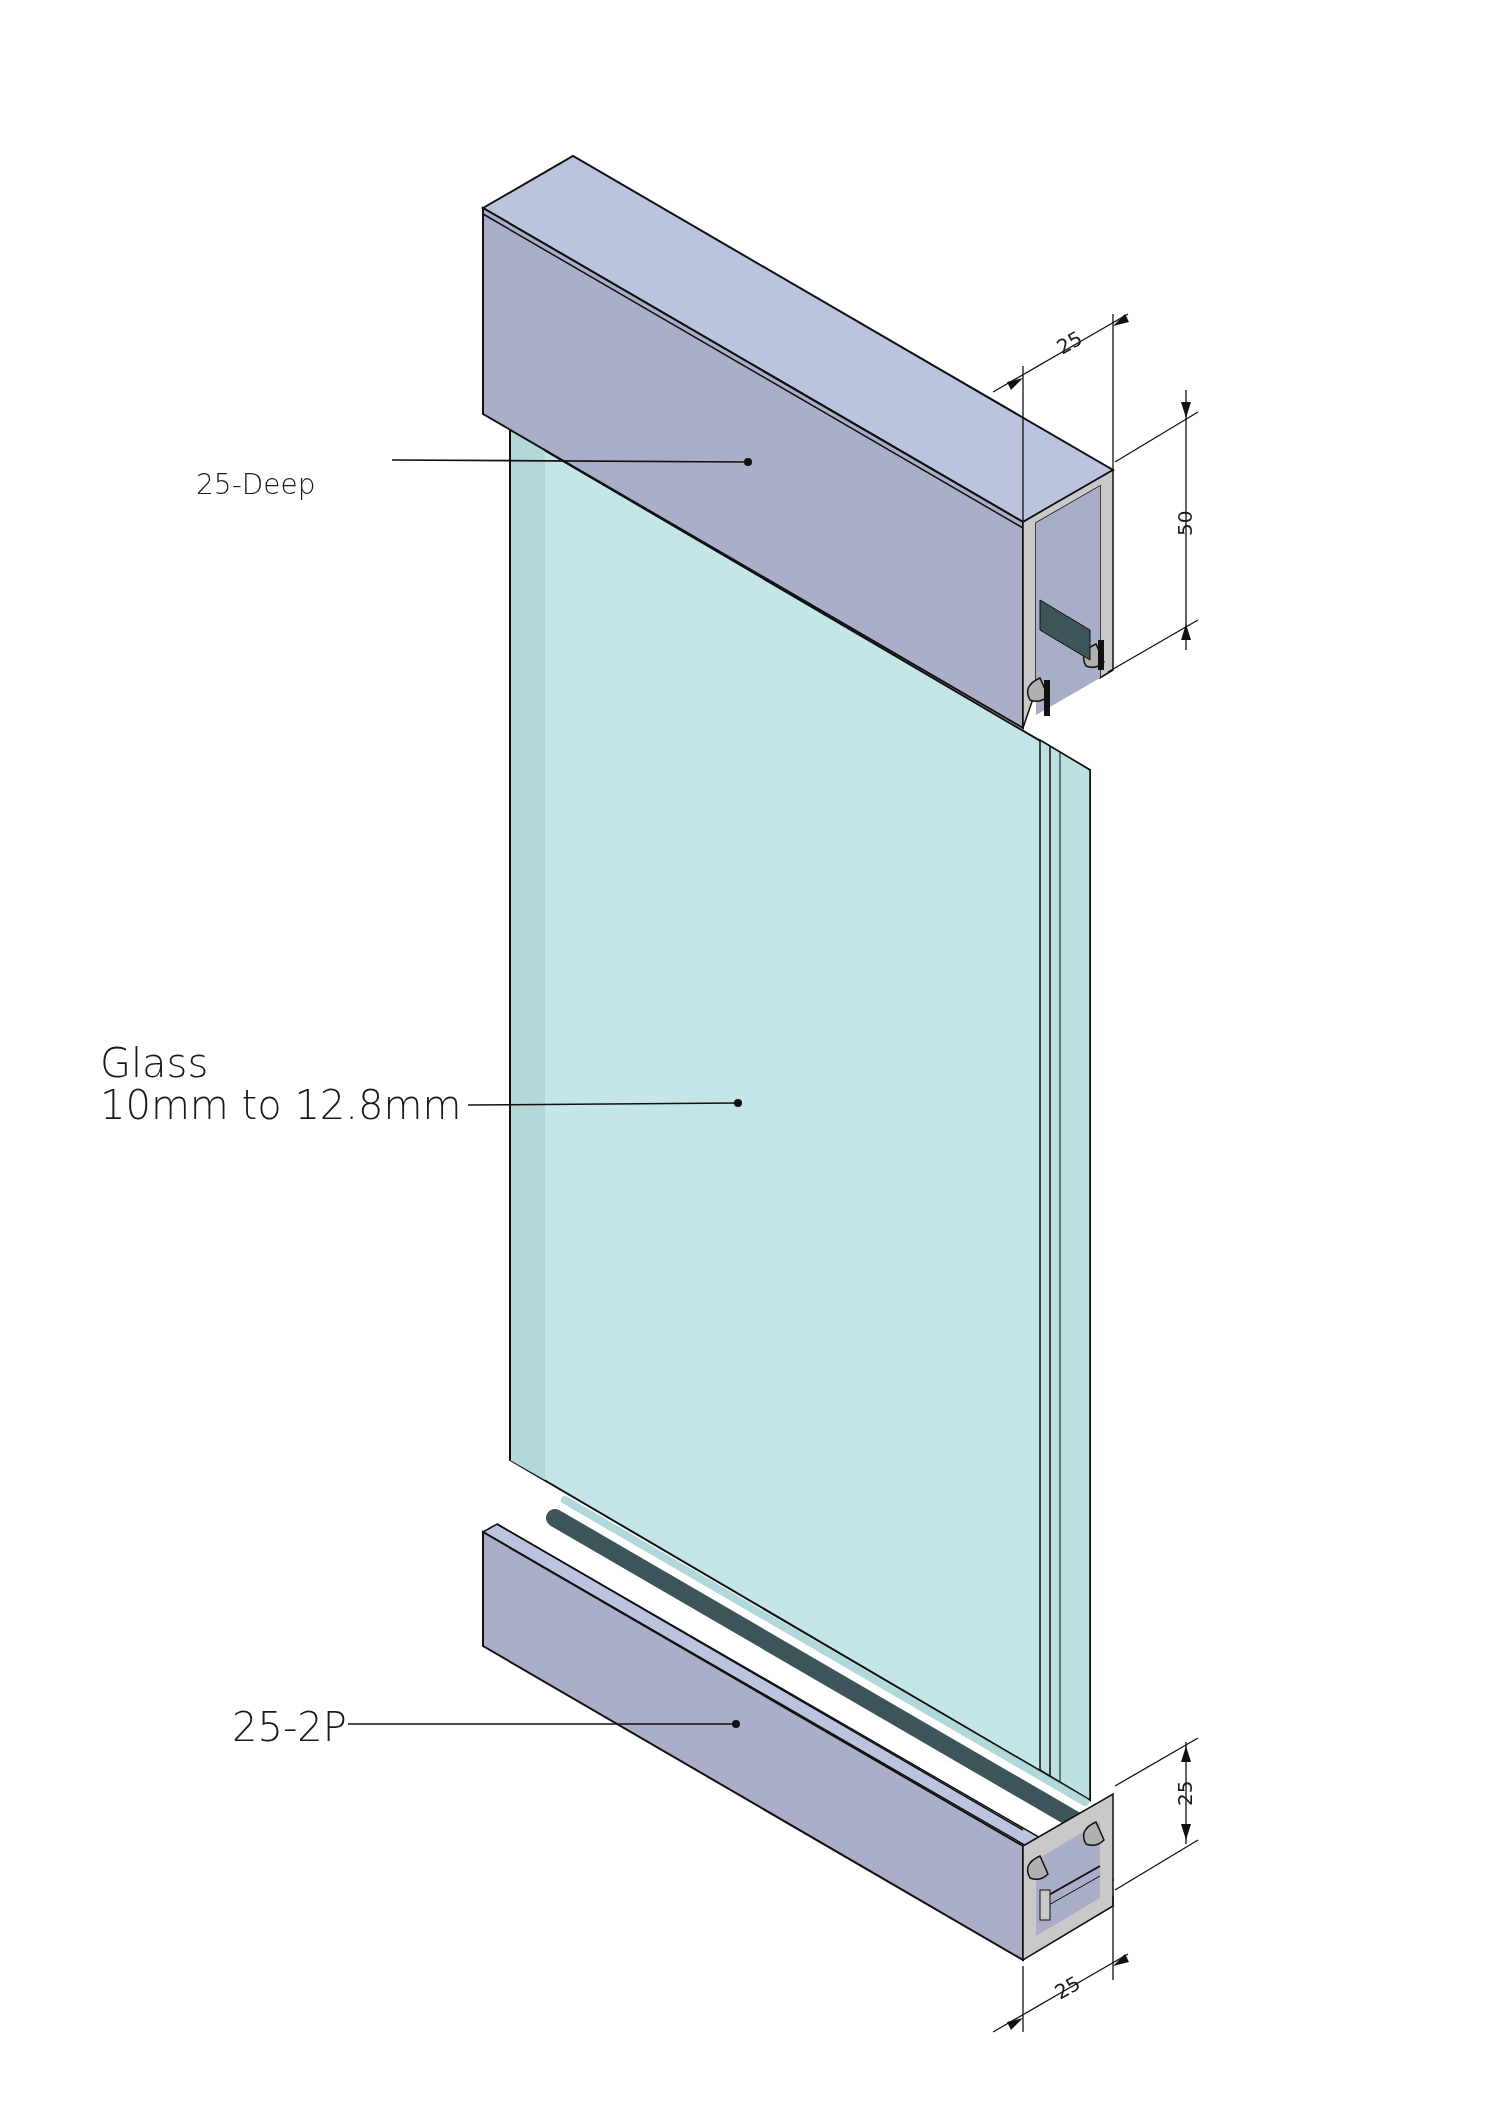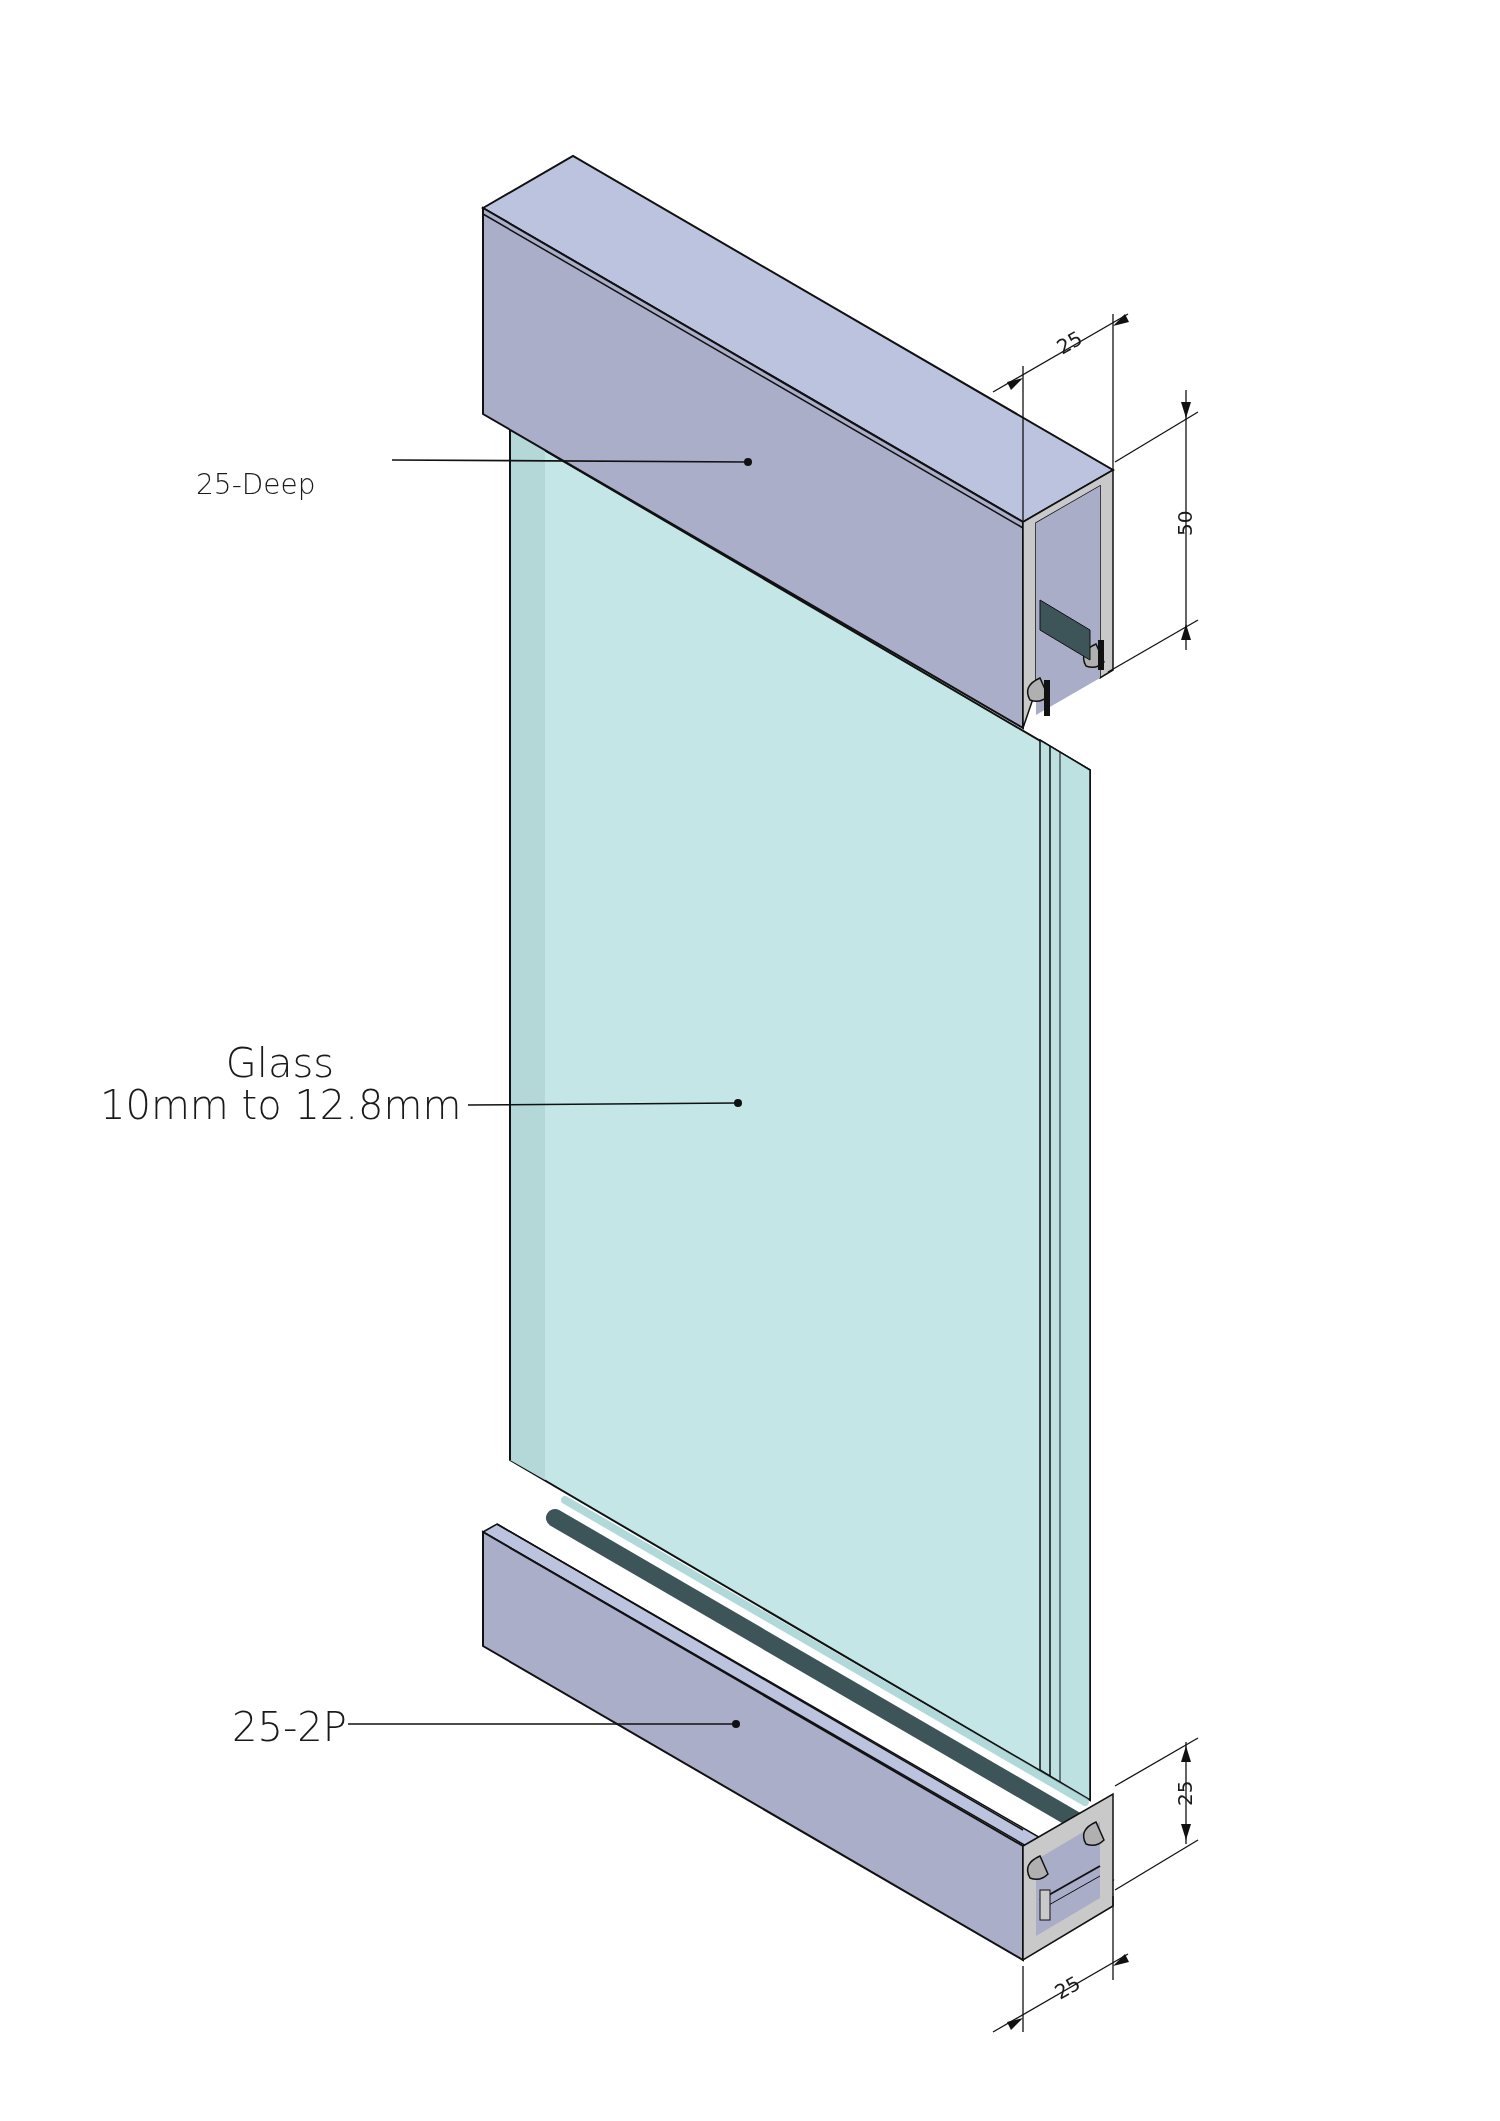--- a/index.html
+++ b/index.html
@@ -1,21 +1,21 @@
 <!DOCTYPE html>
 <html><head>
   <meta charset="utf-8">
   <style>
     html, body { margin: 0; padding: 0; background: #ffffff; }
     body { width: 1500px; height: 2121px; position: relative; overflow: hidden;
            font-family: "DejaVu Sans", "Liberation Sans", sans-serif; }
     #drawing { position: absolute; left: 0; top: 0; width: 1500px; height: 2121px; }
     .label { position: absolute; color: #1a1a1a; font-weight: 300; line-height: 1.05; white-space: nowrap; }
     .lbl-top { left: 196px; top: 440px; font-size: 28px; margin-top: 30px; }
-    .lbl-glass { left: 100px; top: 1042px; font-size: 40px; text-align: center; width: 360px; }
+    .lbl-glass { left: 100px; top: 1042px; font-size: 40px; text-align: left; width: 360px; }
     .lbl-bottom { left: 220px; top: 1706px; font-size: 40px; margin-left: 12px; }
     .dim { font-family: "DejaVu Sans", sans-serif; font-size: 20px; fill: #1a1a1a; }
   </style>
 </head>
 <body>
 
 <svg id="drawing" viewBox="0 0 1500 2121" xmlns="http://www.w3.org/2000/svg">
 
   <g>
 

